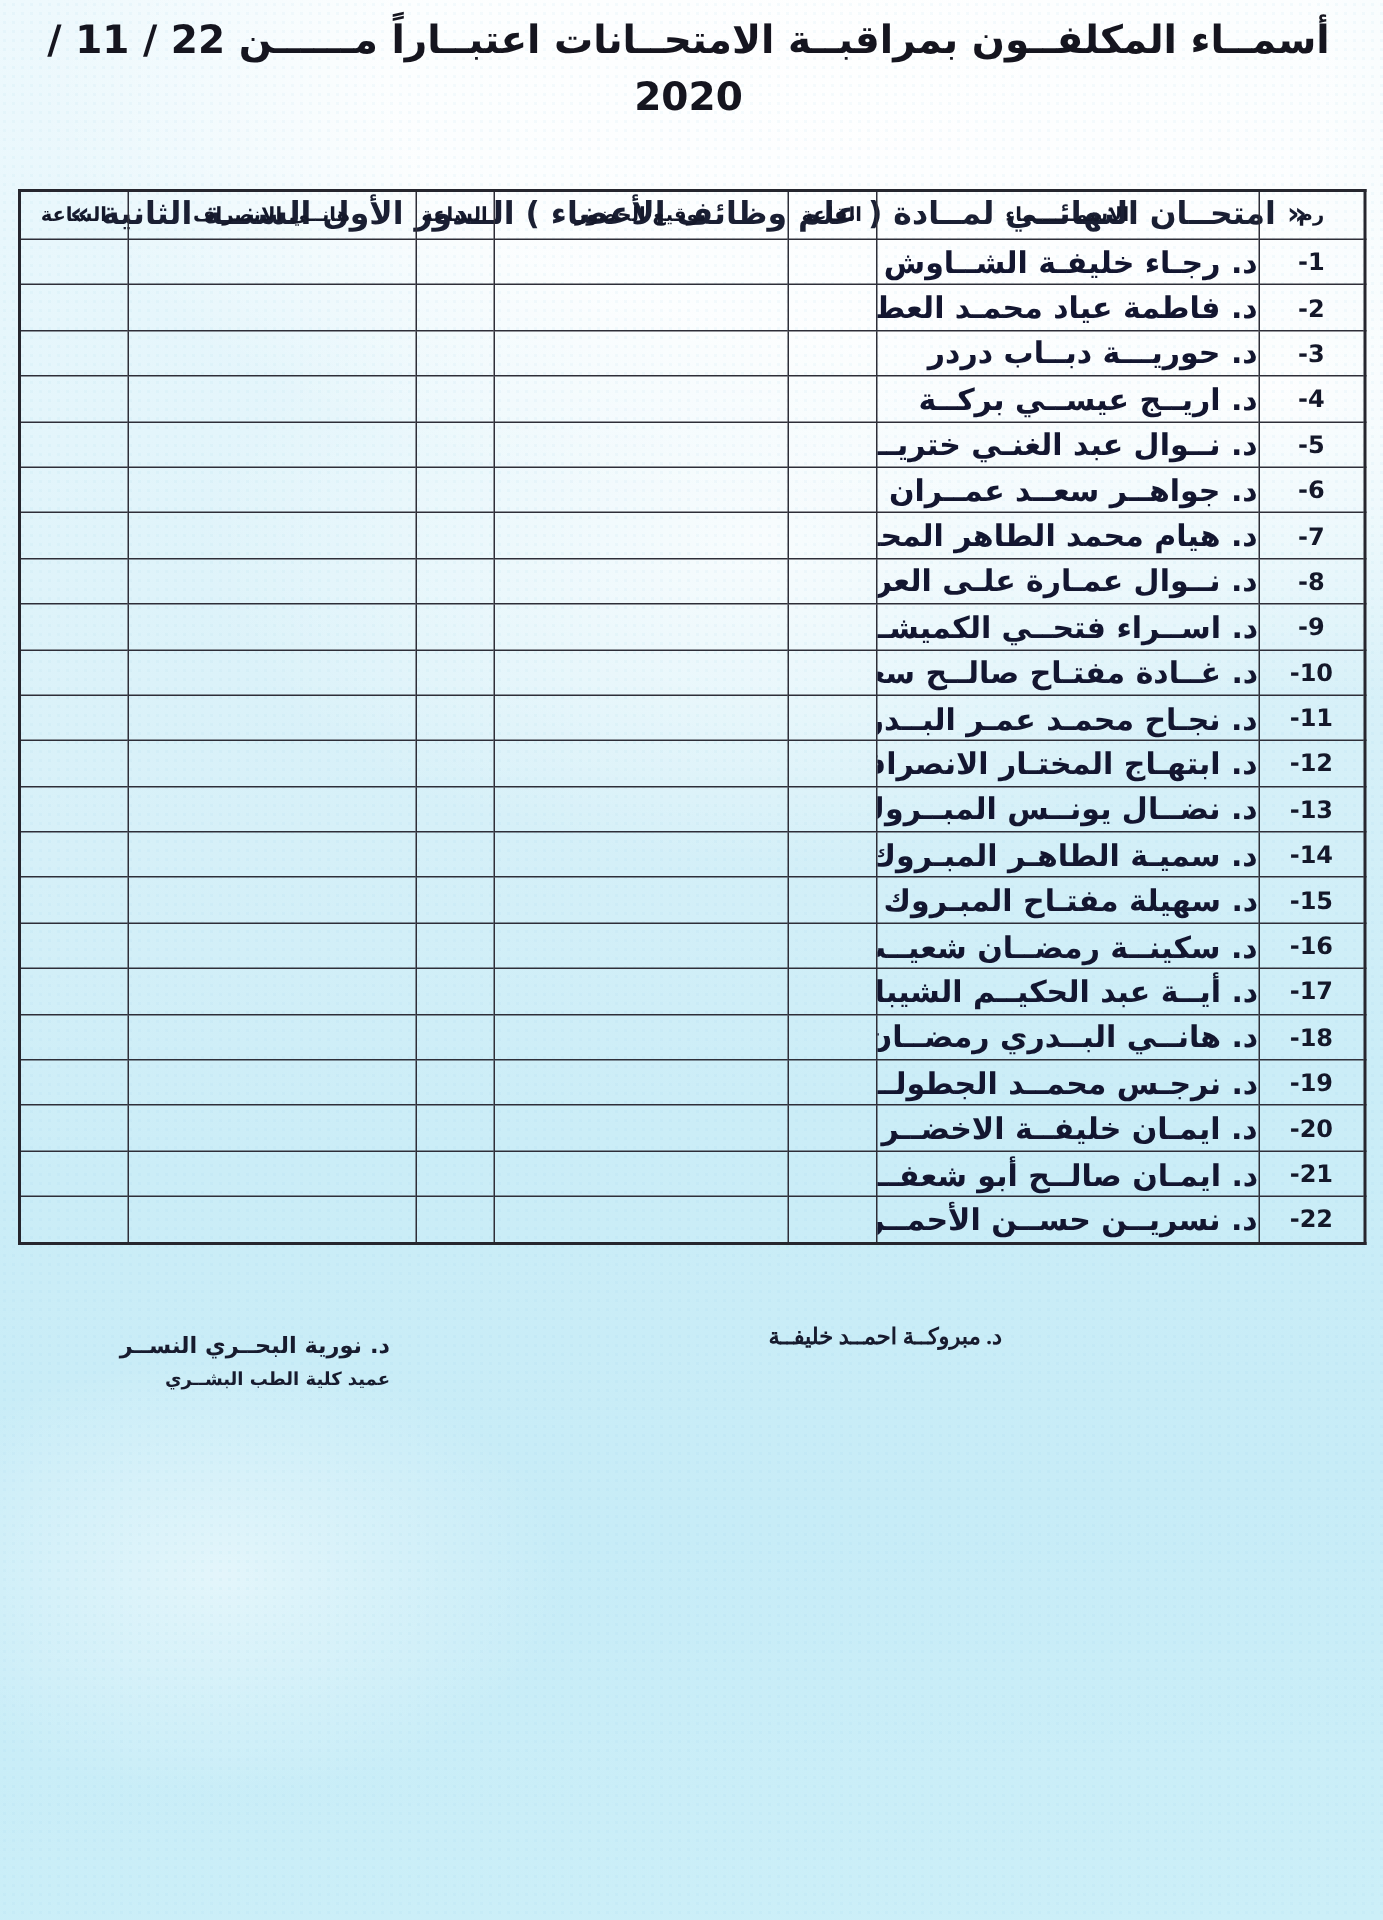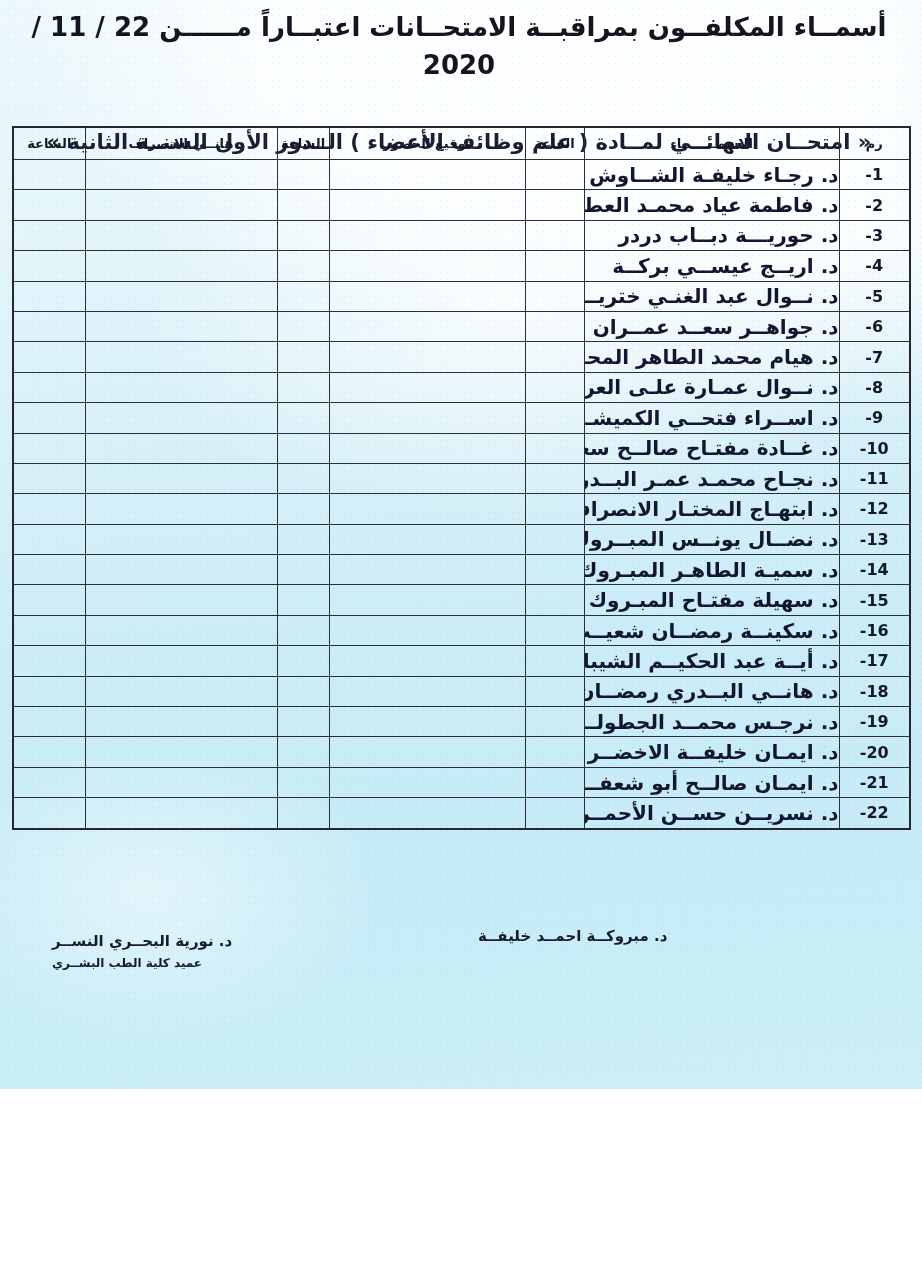--- a/index.html
+++ b/index.html
@@ -1,21 +1,21 @@
 <!DOCTYPE html>
 <html lang="ar" dir="rtl"><head>
 <meta charset="utf-8">
 <style>
   html,body{margin:0;padding:0;}
   body{
     width:922px;height:1280px;overflow:hidden;
     font-family:"DejaVu Sans",sans-serif;
   }
   .page{
-    position:relative;width:922px;height:1089px;direction:rtl;
+    position:relative;width:922px;height:1280px;direction:rtl;
     background:
       radial-gradient(rgba(140,200,225,0.08) 1px, rgba(0,0,0,0) 1px) 0 0/6px 6px,
       radial-gradient(ellipse 700px 380px at 62% 4%, rgba(255,255,255,0.97) 0%, rgba(255,255,255,0.85) 45%, rgba(255,255,255,0) 78%),
       radial-gradient(ellipse 520px 300px at 92% 20%, rgba(255,255,255,0.92), rgba(255,255,255,0) 70%),
       radial-gradient(ellipse 520px 300px at 55% 28%, rgba(255,255,255,0.8), rgba(255,255,255,0) 72%),
       radial-gradient(ellipse 330px 210px at 16% 82%, rgba(255,255,255,0.5), rgba(255,255,255,0) 70%),
       linear-gradient(175deg,#eef9fd 0%,#e3f5fb 22%,#d6f0f8 42%,#cbedf7 58%,#c7ecf7 78%,#cceff8 100%);
   }
   .doc-header{
     position:absolute;top:8px;right:14px;left:10px;text-align:center;
@@ -34,24 +34,24 @@
     padding:0;
     overflow:hidden;white-space:nowrap;
   }
   table.sheet{border:2px solid #26262e;}
   table.sheet th{
     height:31px;font-size:13px;font-weight:bold;color:#14182a;text-align:center;
   }
   table.sheet td{height:29.4px;}
   td.c0{text-align:center;font-weight:bold;font-size:16px;color:#14182a;}
   td.c1{text-align:right;padding-right:6px;font-weight:bold;font-size:20px;color:#131630;}
-  .sig{position:absolute;text-align:left;color:#171b2e;font-weight:bold;margin-top:44px;}
+  .sig{position:absolute;text-align:right;color:#171b2e;font-weight:bold;}
   .sig .l1{font-size:15px;line-height:22px;}
   .sig .l2{font-size:12px;line-height:22px;}
-  .sig-right{top:881px;left:478px;width:190px;}
+  .sig-right{top:881px;left:478px;width:190px;font-family:Liberation Serif, serif;}
   .sig-left{top:886px;left:52px;width:208px;}
 </style>
 </head>
 <body>
 
 <div class="page">
 
   <div class="doc-header">
     <div class="t1">أسمــاء المكلفــون بمراقبــة الامتحــانات اعتبــاراً مــــــن 22 / 11 / 2020</div>
     <div class="t2">« امتحــان النهائــي لمــادة ( علم وظائف الأعضاء ) الــدور الأول السنــة الثانية »</div>

